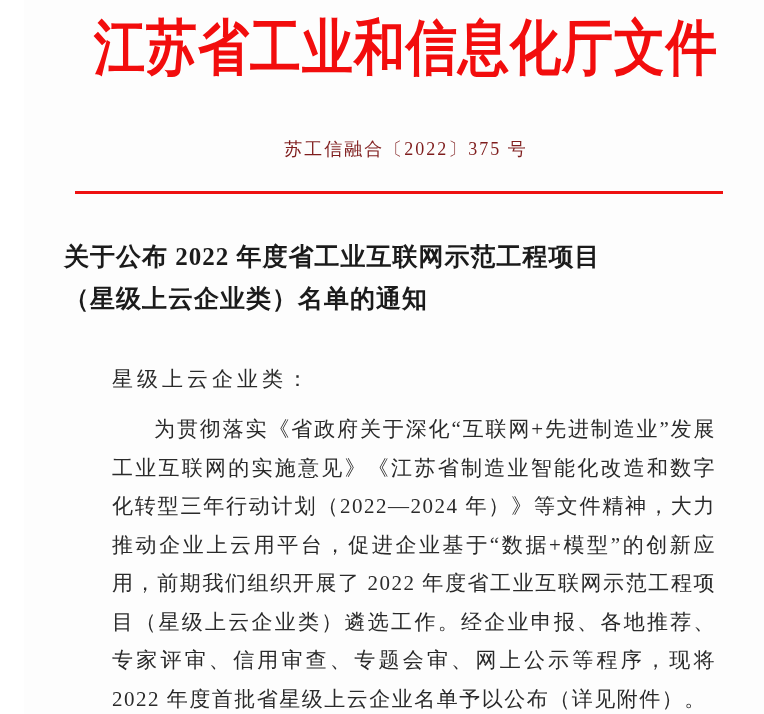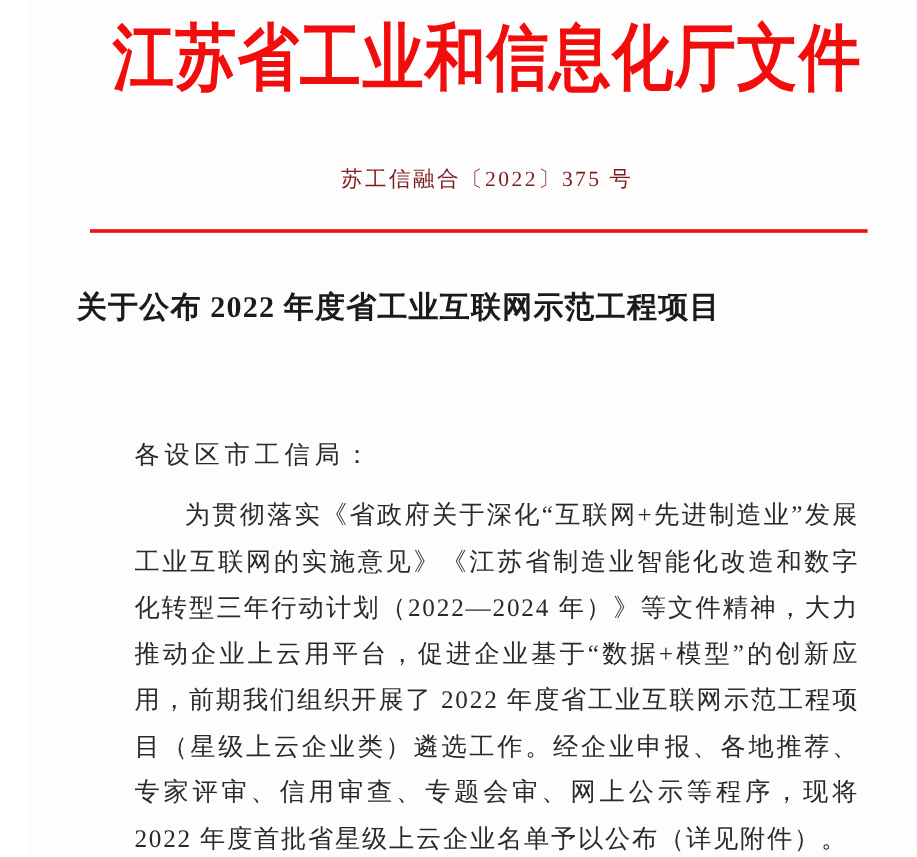--- a/index.html
+++ b/index.html
@@ -103,20 +103,21 @@
 <div class="page">
 
   <div class="letterhead-title">江苏省工业和信息化厅文件</div>
 
   <div class="doc-number">苏工信融合〔2022〕375 号</div>
 
   <div class="red-divider"></div>
 
   <div class="doc-title">
     <div>关于公布 2022 年度省工业互联网示范工程项目</div>
+    <div>（星级上云企业类）名单的通知</div>
   </div>
 
   <div class="doc-body">
-    <div class="salutation">各设区市工信局：</div>
+    <div class="salutation">星级上云企业类：</div>
     <p class="body-paragraph">为贯彻落实《省政府关于深化“互联网+先进制造业”发展工业互联网的实施意见》《江苏省制造业智能化改造和数字化转型三年行动计划（2022—2024 年）》等文件精神，大力推动企业上云用平台，促进企业基于“数据+模型”的创新应用，前期我们组织开展了 2022 年度省工业互联网示范工程项目（星级上云企业类）遴选工作。经企业申报、各地推荐、专家评审、信用审查、专题会审、网上公示等程序，现将 2022 年度首批省星级上云企业名单予以公布（详见附件）。</p>
   </div>
 
 </div>
 
 </body></html>

